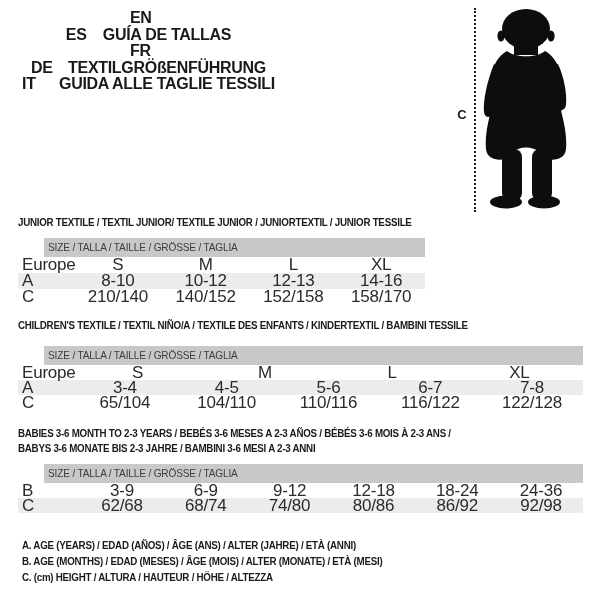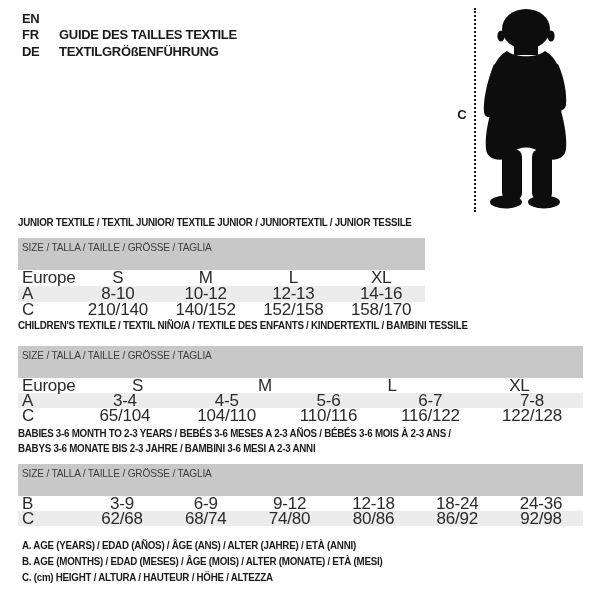--- a/index.html
+++ b/index.html
@@ -3,38 +3,38 @@
 <meta charset="utf-8">
 <style>
   html,body{margin:0;padding:0;background:#fff;}
   .canvas{position:relative;width:600px;height:600px;overflow:hidden;
           background:var(--page-bg,#ffffff);
           font-family:"Liberation Sans","DejaVu Sans",sans-serif;
           color:var(--text,#1a1a1a);}
   
   .lang-block{position:absolute;left:22px;top:10px;}
   .lang-row{display:flex;height:16.5px;align-items:center;
-            font-weight:700;font-size:13px;letter-spacing:-0.3px;white-space:nowrap;}
+            font-weight:700;font-size:16px;letter-spacing:-0.3px;white-space:nowrap;justify-content:center;}
   .lang-code{width:37px;flex:0 0 37px;}
   
   .dotted-line{position:absolute;left:474px;top:8px;height:204px;width:0;
                border-left:2px dotted var(--text,#1a1a1a);}
   .height-label{position:absolute;left:454px;top:107px;width:16px;text-align:center;
                 font-weight:700;font-size:13px;}
   .baby{position:absolute;left:479px;top:9px;width:90px;height:201px;}
   
   .sec{position:absolute;left:18px;}
   .sec1{top:216px;width:407px;}
   .sec2{top:319px;width:565px;}
   .sec3{top:426px;width:565px;}
   .sec-title{font-weight:700;font-size:11.5px;letter-spacing:-0.3px;line-height:13px;
              height:13px;white-space:nowrap;transform:scaleX(0.85);transform-origin:0 0;}
   .sec3 .sec-title{height:15px;line-height:15px;}
-  .size-bar{background:var(--size-bar-bg,#c8c8c8);height:32px;line-height:16px;
-            padding-left:4px;overflow:hidden;}
+  .size-bar{background:var(--size-bar-bg,#c8c8c8);height:19px;line-height:16px;
+            padding-left:4px;overflow:hidden;margin-left:26px;}
   .sec1 .size-bar{margin-top:9px;}
   .sec2 .size-bar{margin-top:14px;}
   .sec3 .size-bar{margin-top:8px;}
   .size-bar-text{display:inline-block;font-size:11px;letter-spacing:-0.2px;
                  color:var(--size-bar-text,#3d3d3d);white-space:nowrap;
                  transform:scaleX(0.92);transform-origin:0 50%;}
   .trow{display:flex;height:16px;line-height:16px;font-size:17px;
         letter-spacing:-0.2px;color:var(--table-text,#2b2b2b);}
   .sec2 .trow,.sec3 .trow{height:15px;line-height:15px;}
   .trow.alt{background:var(--row-alt-bg,#ececec);}
@@ -49,26 +49,33 @@
 </head>
 <body>
 
 <div class="canvas">
 
   <div class="lang-block">
     <div class="lang-row">
       <span class="lang-code">EN</span>
     </div>
     <div class="lang-row">
+      <span class="lang-code">ES</span>
+      <span class="lang-title">GUÍA DE TALLAS</span>
+    </div>
+    <div class="lang-row">
       <span class="lang-code">FR</span>
-      <span class="lang-title">GUIDE DES TAILLES TEXTILE</span>
     </div>
     <div class="lang-row">
       <span class="lang-code">DE</span>
       <span class="lang-title">TEXTILGRÖßENFÜHRUNG</span>
+    </div>
+    <div class="lang-row">
+      <span class="lang-code">IT</span>
+      <span class="lang-title">GUIDA ALLE TAGLIE TESSILI</span>
     </div>
   </div>
 
   <div class="dotted-line"></div>
   <div class="height-label">C</div>
   <svg class="baby" viewBox="0 0 90 201" xmlns="http://www.w3.org/2000/svg">
     <g fill="#0d0d0d">
       <ellipse cx="47" cy="20" rx="24" ry="20"></ellipse>
       <ellipse cx="22" cy="27" rx="3.6" ry="5.5"></ellipse>
       <ellipse cx="72" cy="27" rx="3.6" ry="5.5"></ellipse>

